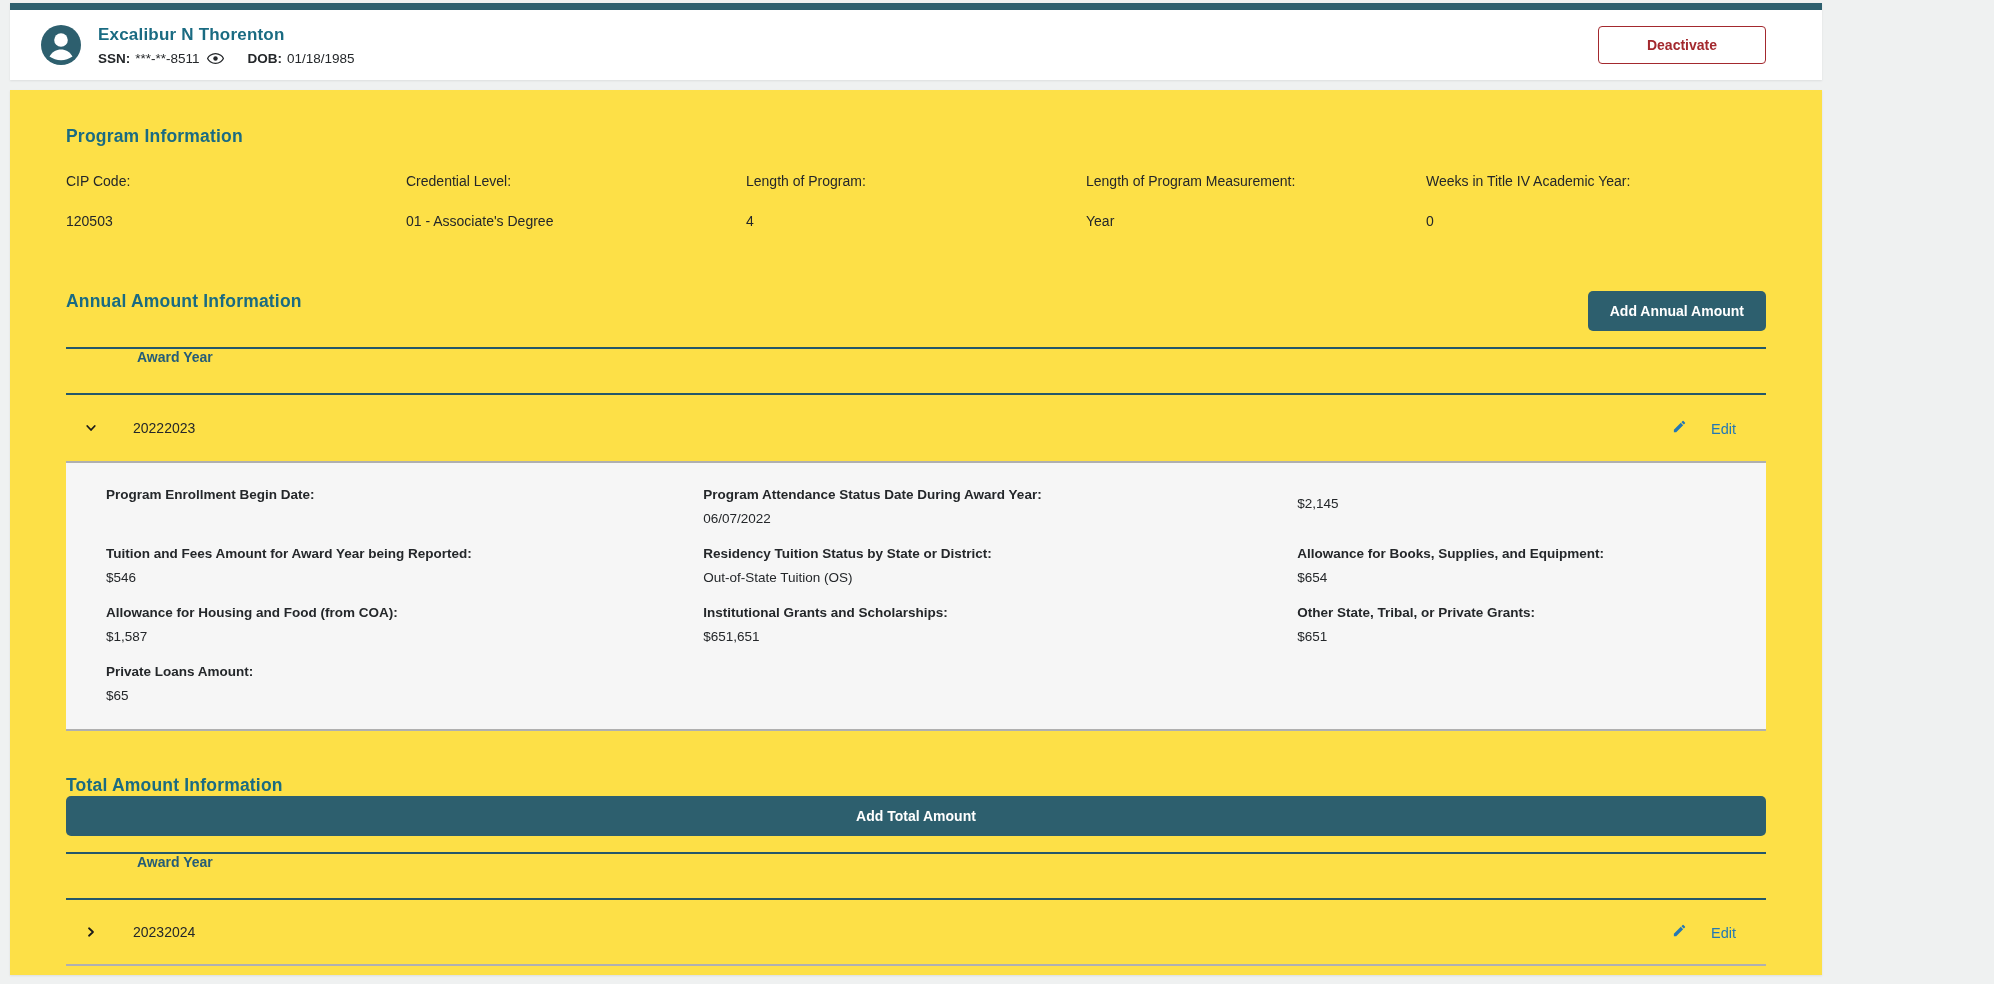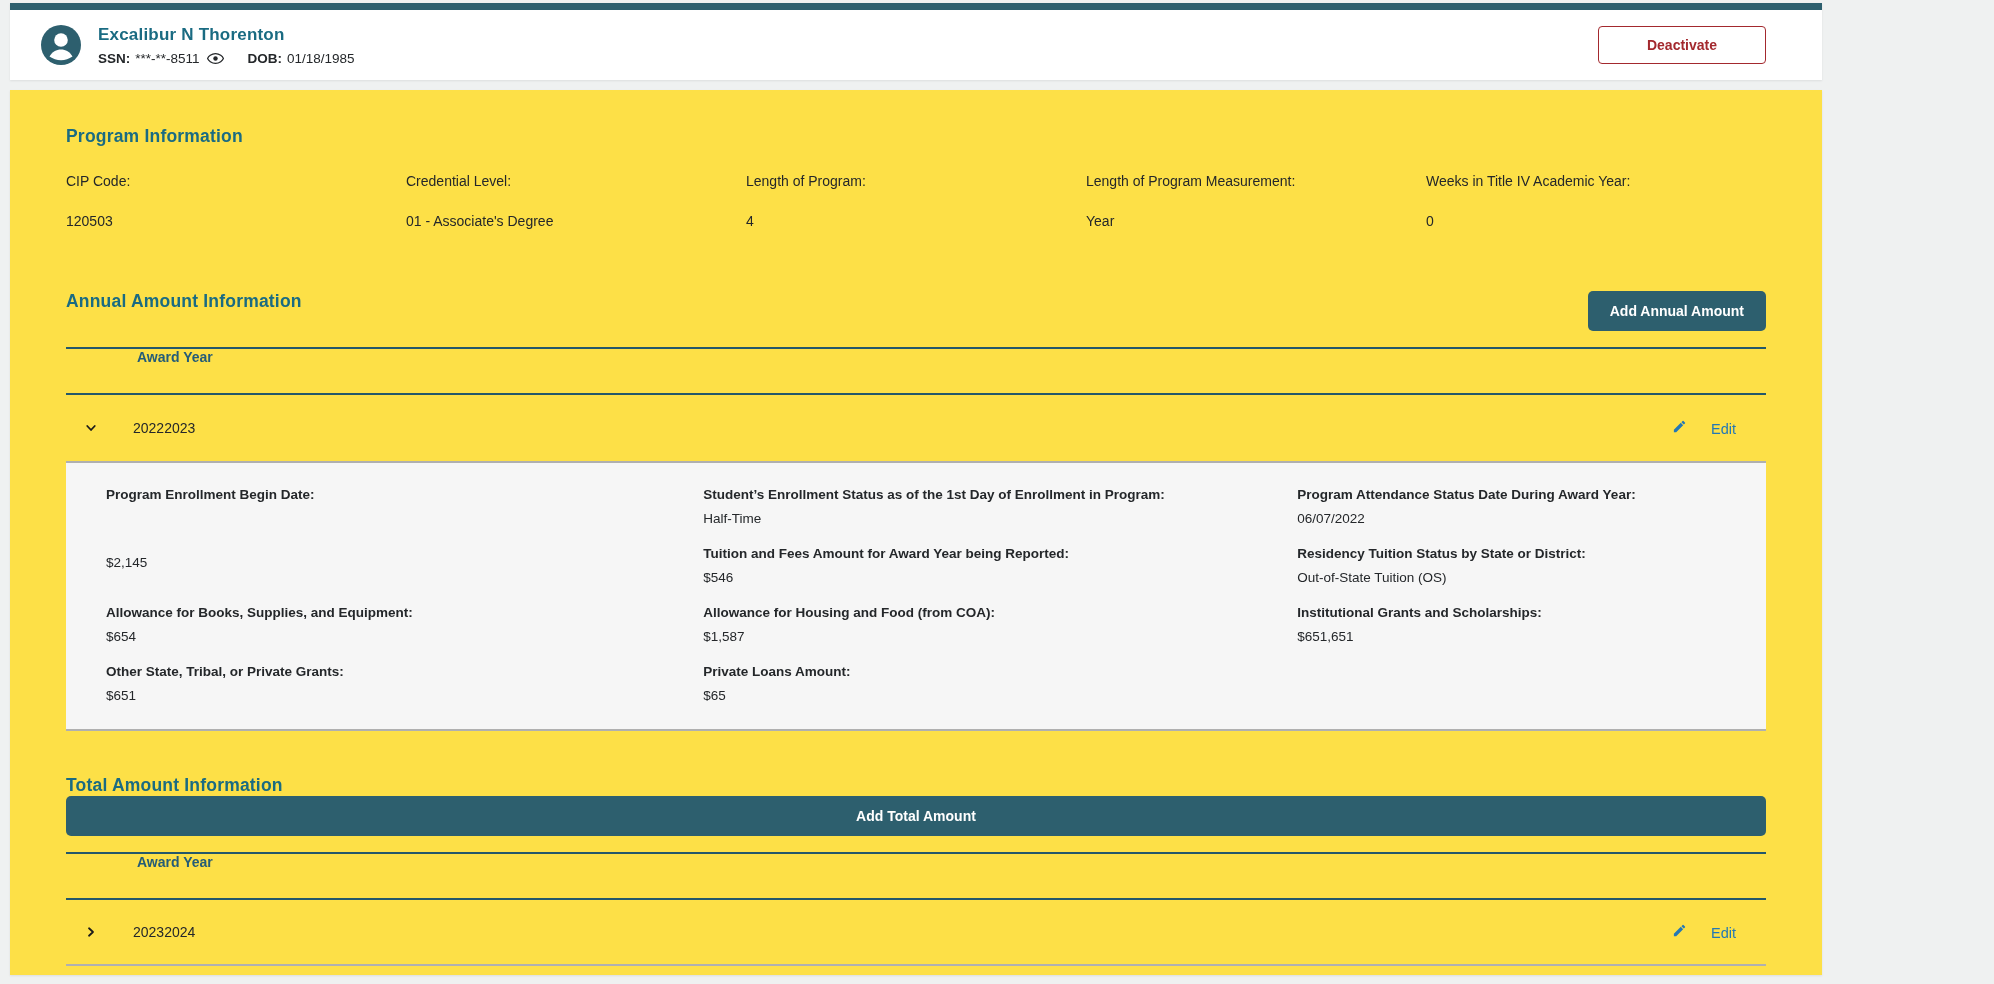--- a/index.html
+++ b/index.html
@@ -195,24 +195,20 @@
           </span>
           <span>Edit</span>
         </a>
       </div>
 
       <div class="detail-panel">
         <div class="d-cell">
           <div class="d-label">Program Enrollment Begin Date:</div>
         </div>
         <div class="d-cell">
-          <div class="d-label">Student’s Enrollment Status as of the 1st Day of Enrollment in Program:</div>
-          <div class="d-value">Half-Time</div>
-        </div>
-        <div class="d-cell">
           <div class="d-label">Program Attendance Status Date During Award Year:</div>
           <div class="d-value">06/07/2022</div>
         </div>
         <div class="d-cell">
           <div class="d-value">$2,145</div>
         </div>
         <div class="d-cell">
           <div class="d-label">Tuition and Fees Amount for Award Year being Reported:</div>
           <div class="d-value">$546</div>
         </div>

